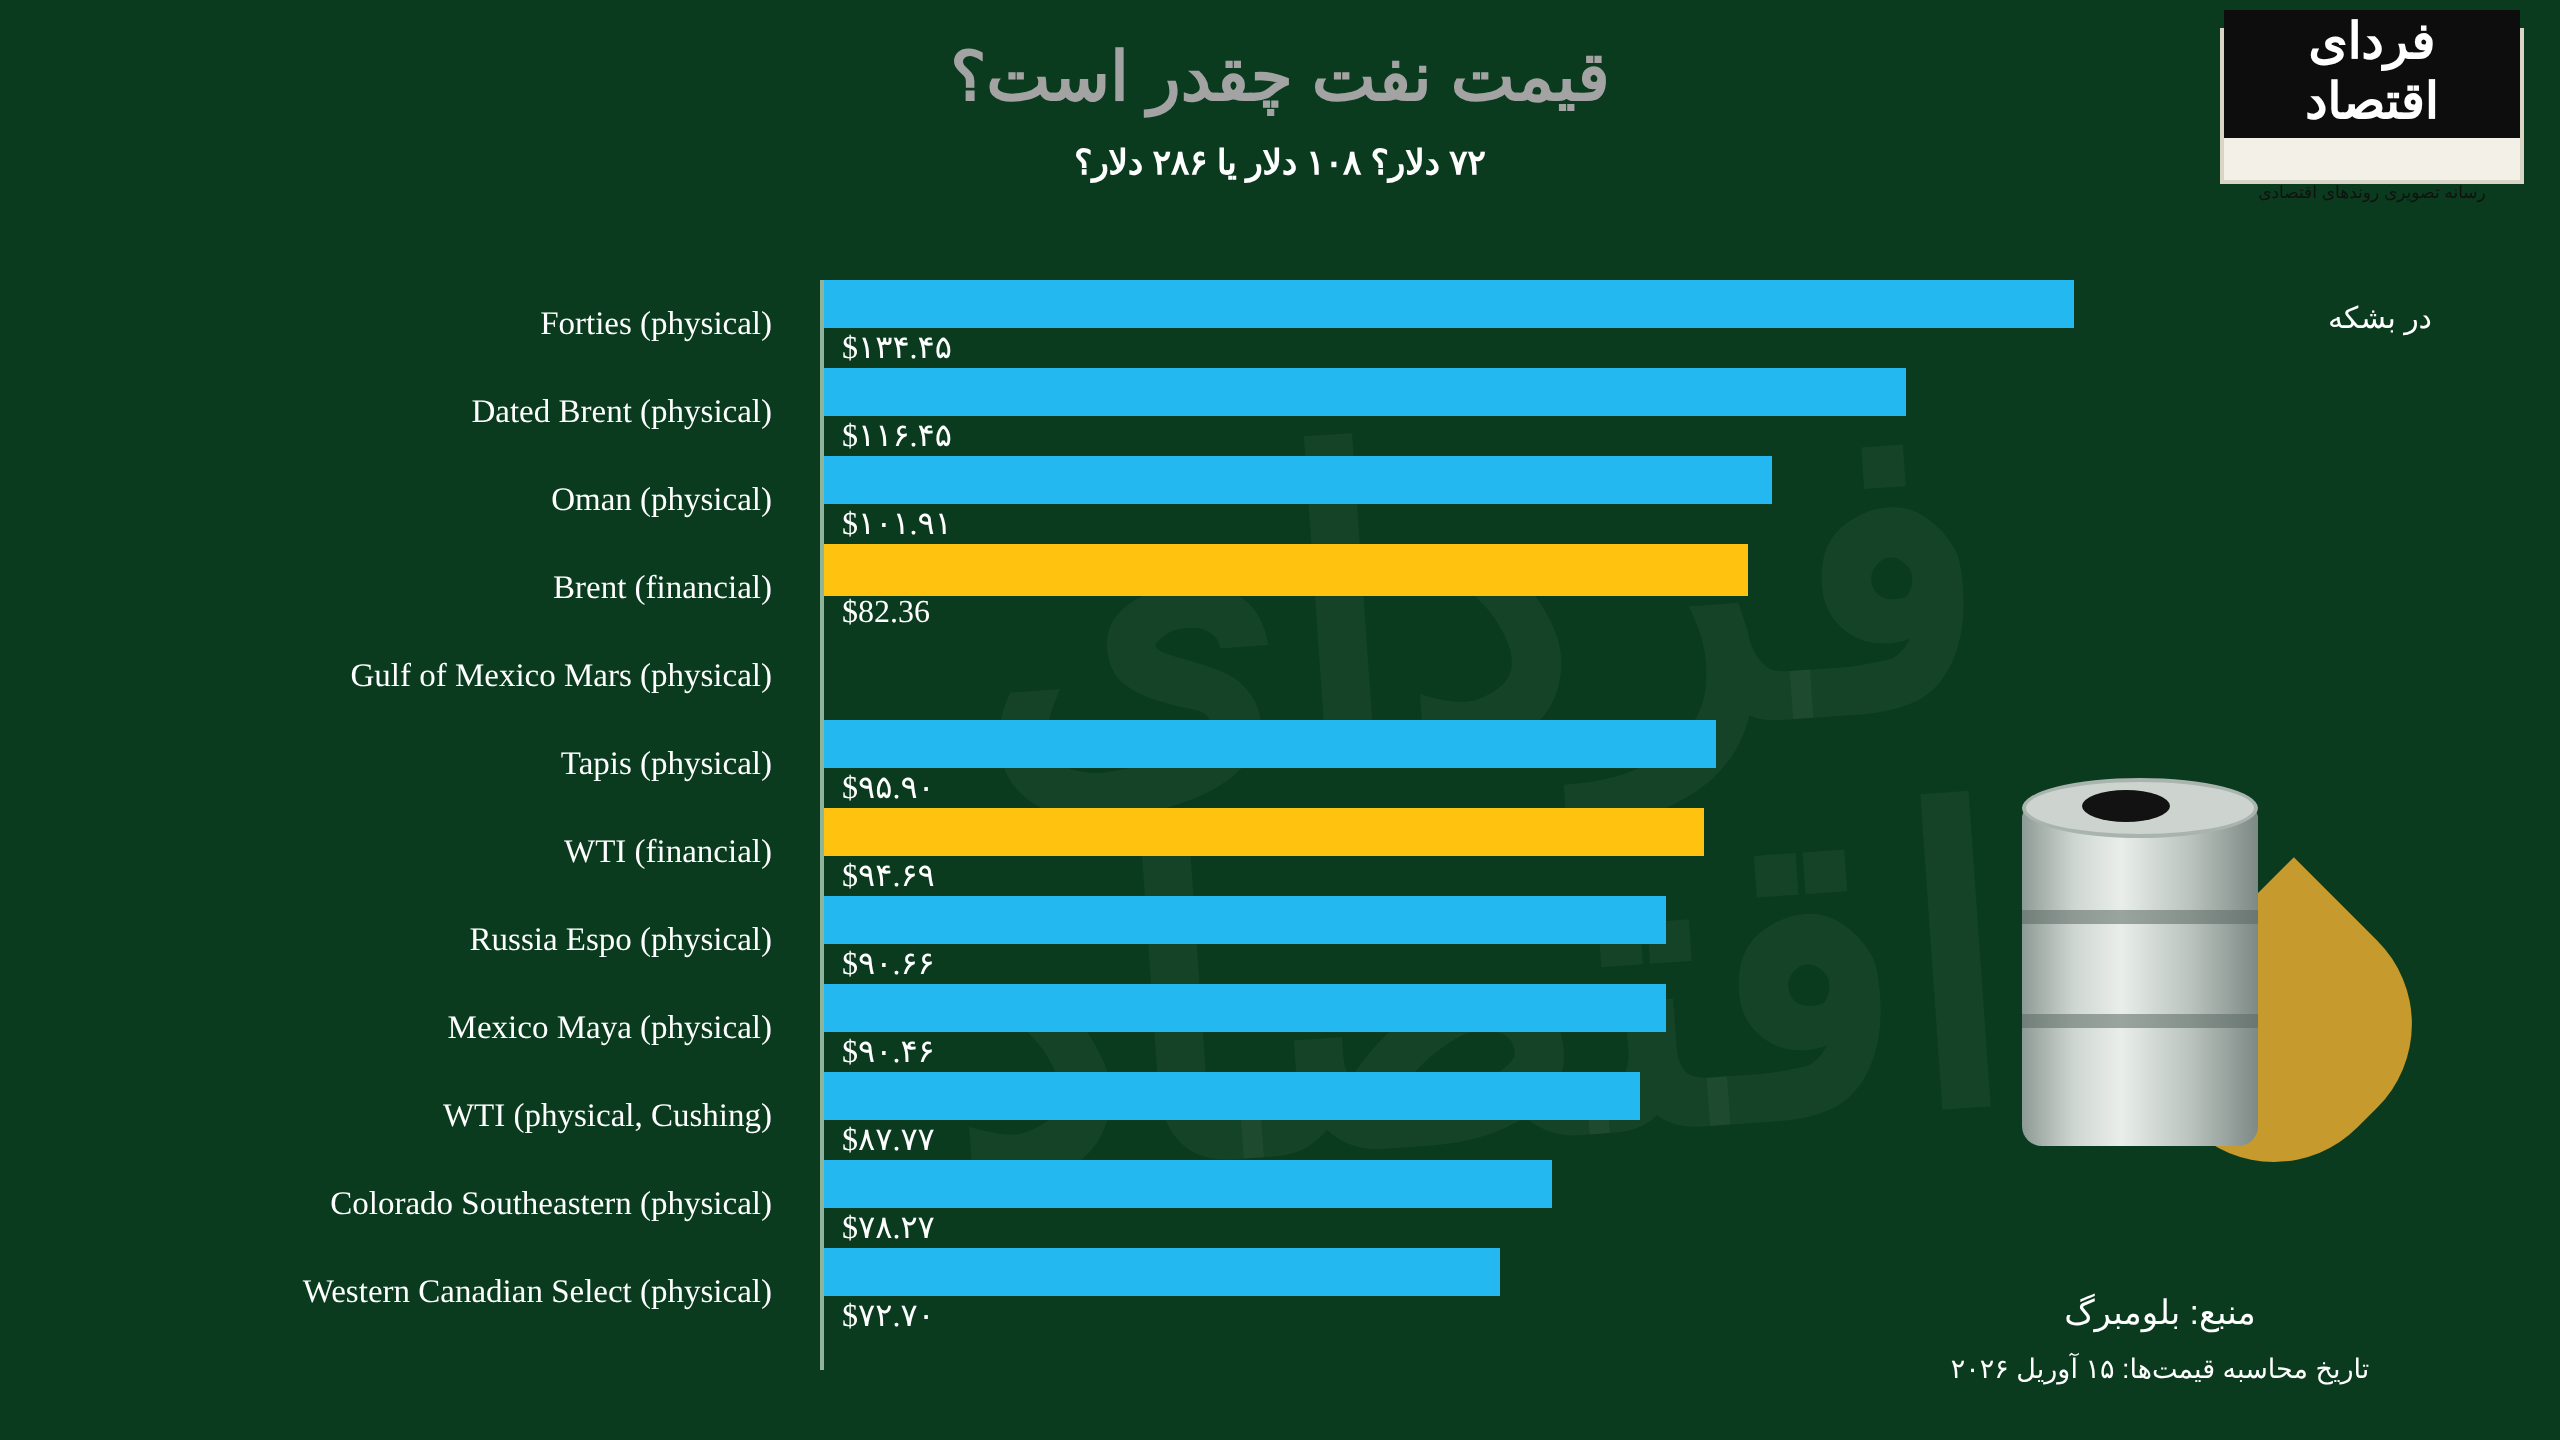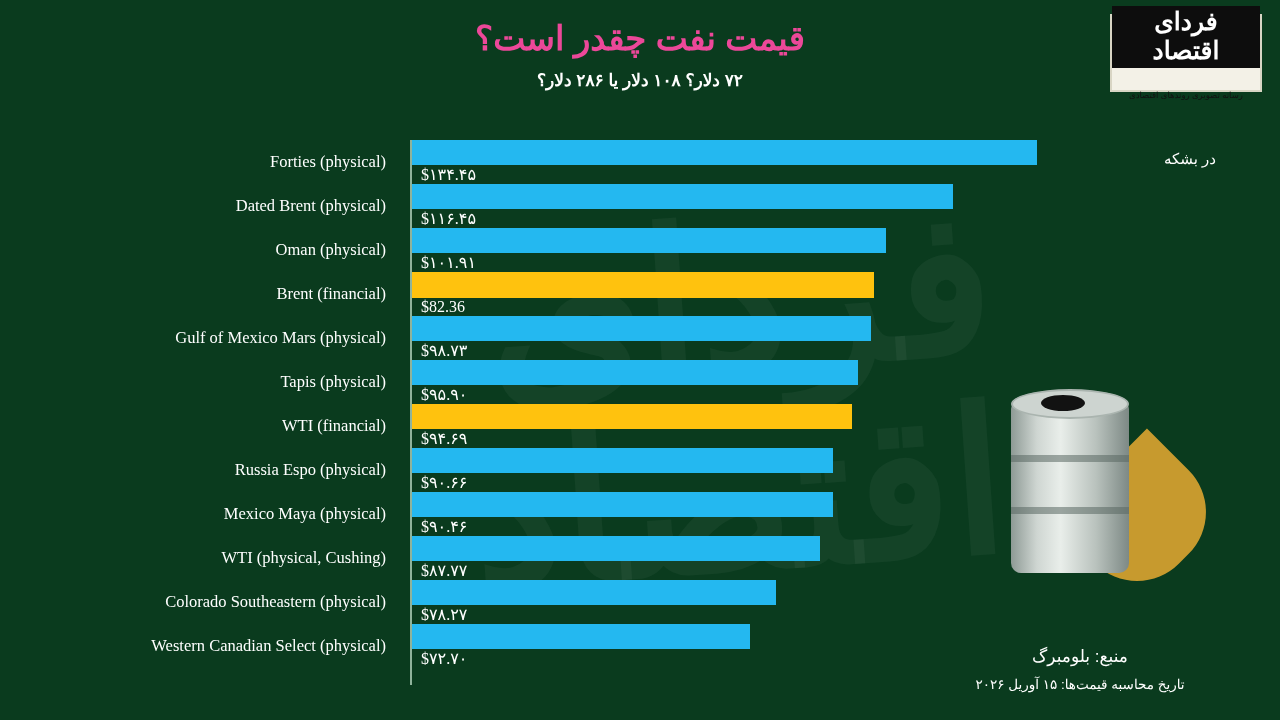--- a/index.html
+++ b/index.html
@@ -37,21 +37,21 @@
   }
 
   
   .title-block {
     position: absolute;
     top: 18px; left: 0; right: 0;
     text-align: center;
     direction: rtl;
   }
   .main-title {
-    color: #ec4899;
+    color: #a3a3a3;
     font-size: 34px;
     font-weight: bold;
     letter-spacing: 0.5px;
     margin: 0 0 12px 0;
   }
   .sub-title {
     color: #ffffff;
     font-size: 17px;
     font-weight: bold;
     margin: 0;
@@ -276,24 +276,20 @@
         </div>
         <div class="row">
           <div class="cat-label">Brent (financial)</div>
           <div class="bar-wrap">
             <div class="bar highlight" style="width: 462px;"></div>
             <div class="bar-value">$82.36</div>
           </div>
         </div>
         <div class="row">
           <div class="cat-label">Gulf of Mexico Mars (physical)</div>
-          <div class="bar-wrap">
-            <div class="bar" style="width: 459px;"></div>
-            <div class="bar-value">$۹۸.۷۳</div>
-          </div>
         </div>
         <div class="row">
           <div class="cat-label">Tapis (physical)</div>
           <div class="bar-wrap">
             <div class="bar" style="width: 446px;"></div>
             <div class="bar-value">$۹۵.۹۰</div>
           </div>
         </div>
         <div class="row">
           <div class="cat-label">WTI (financial)</div>

